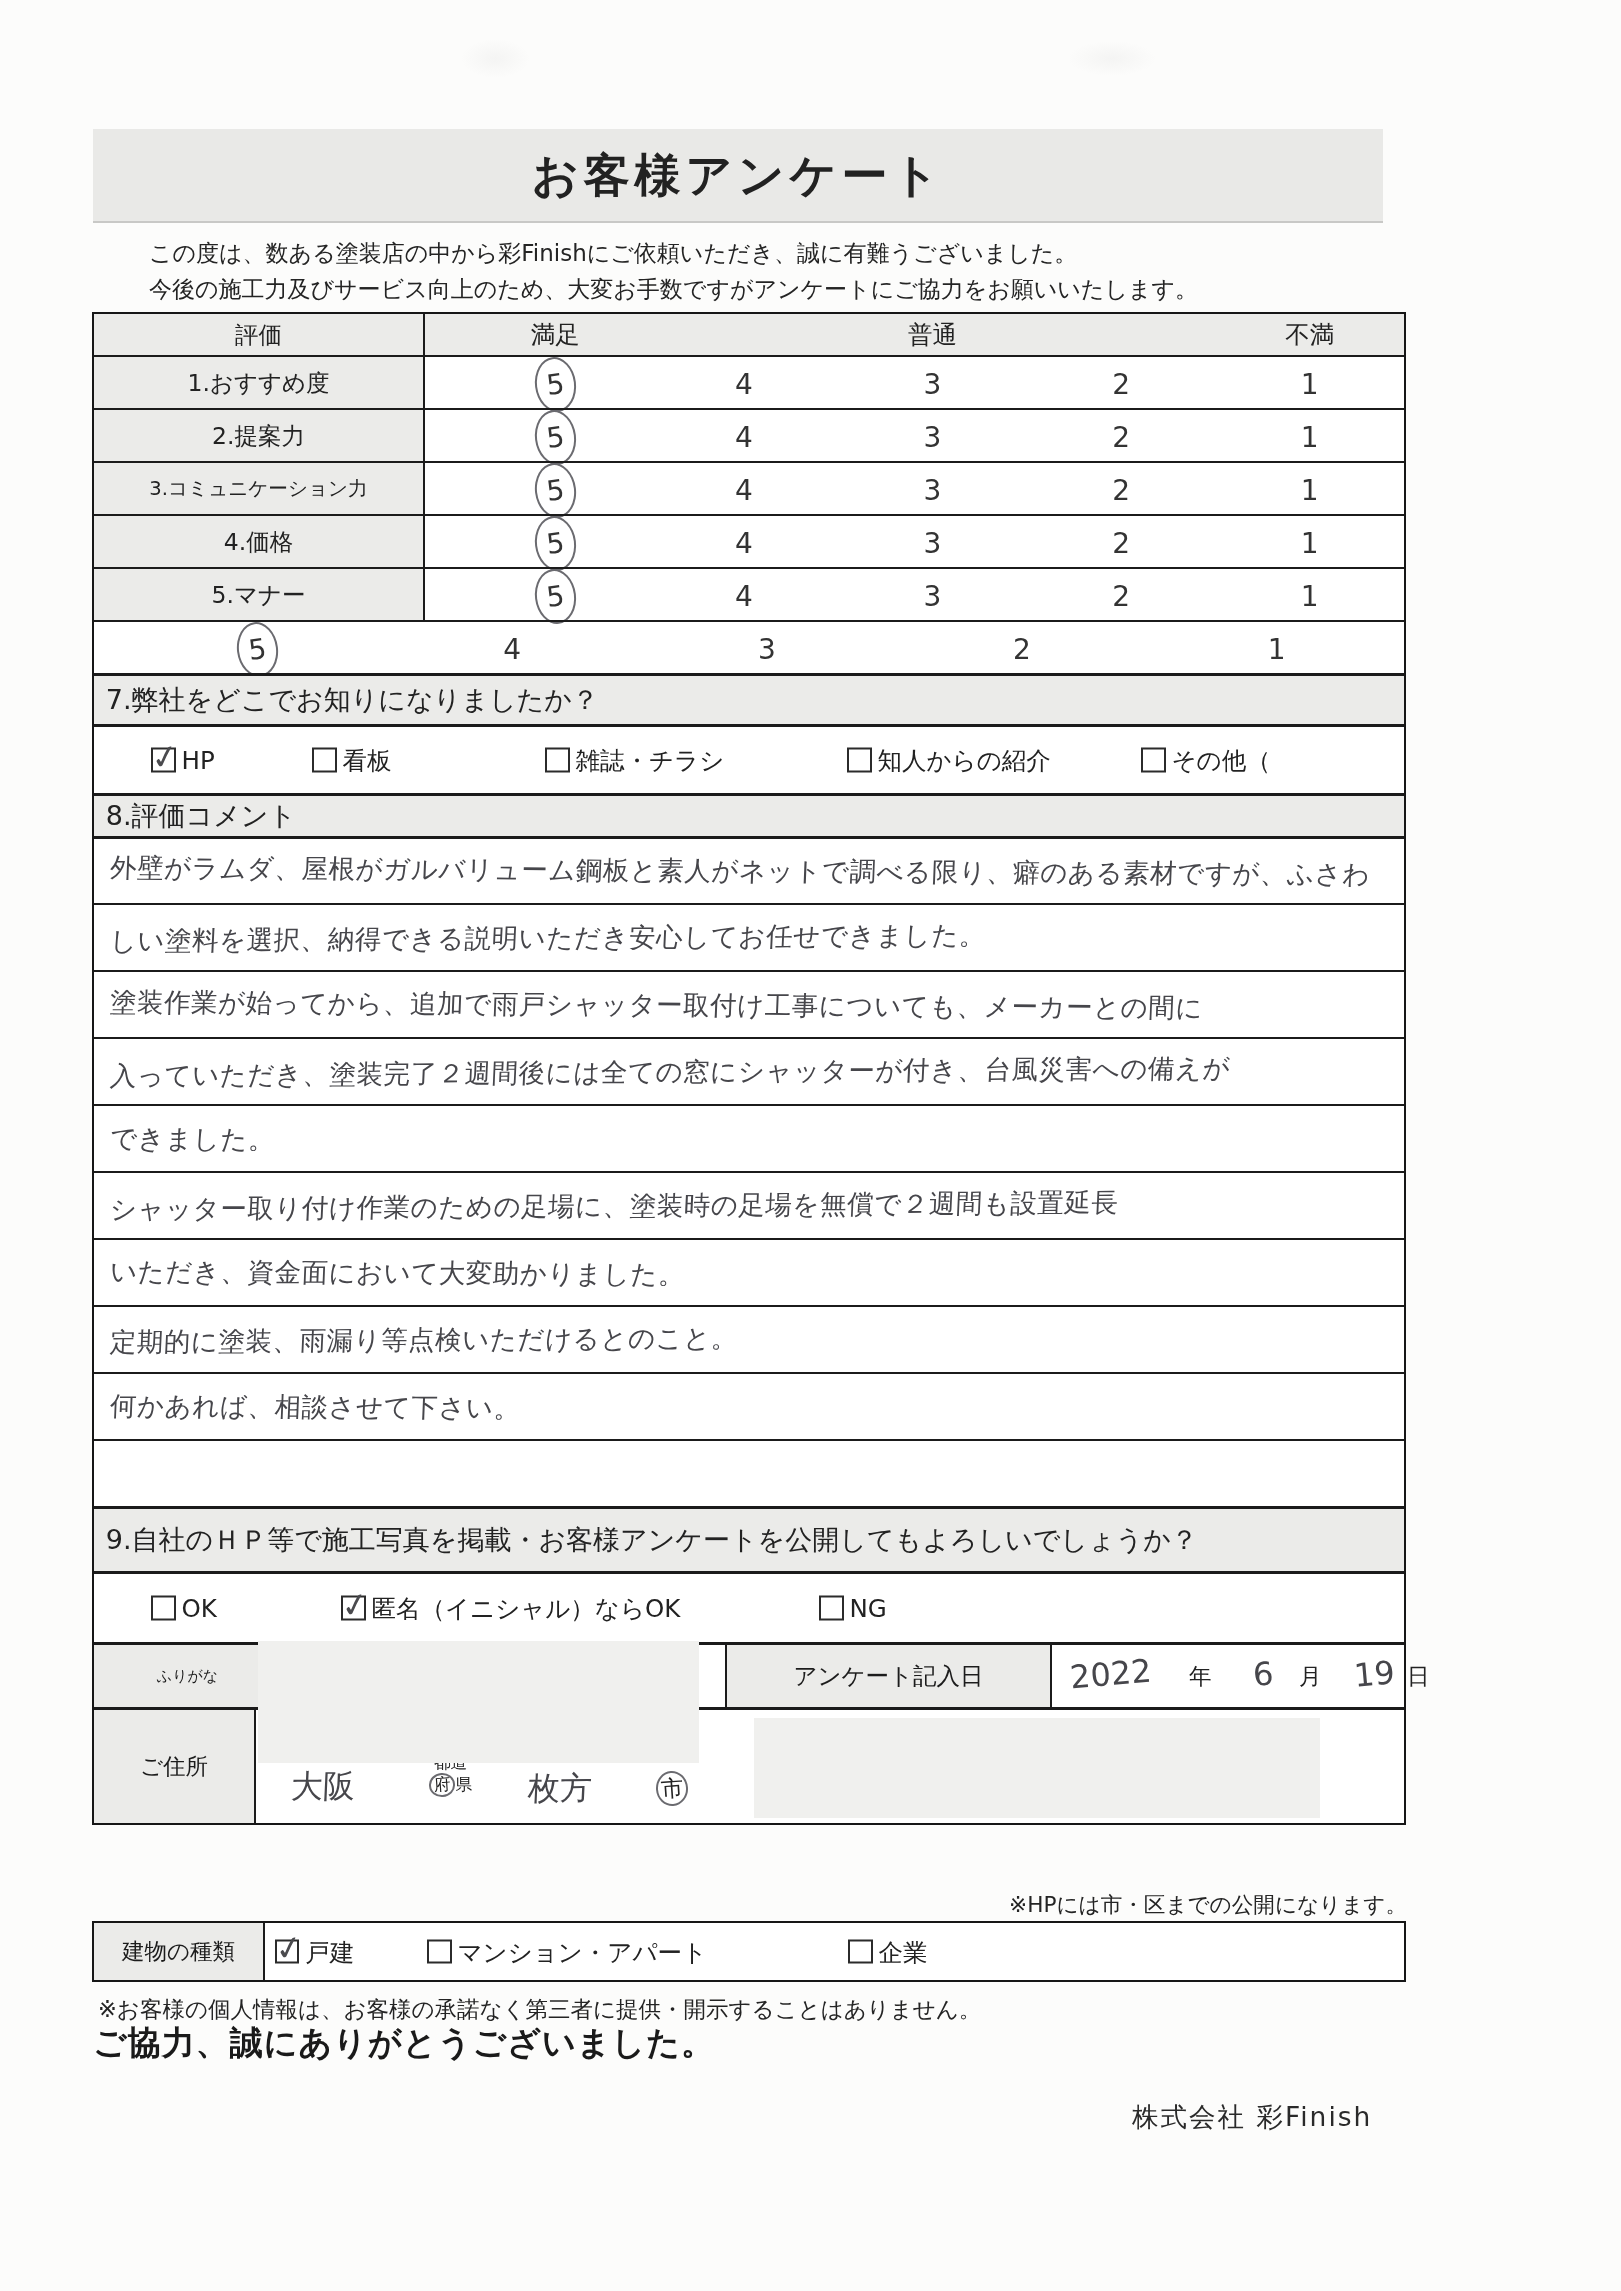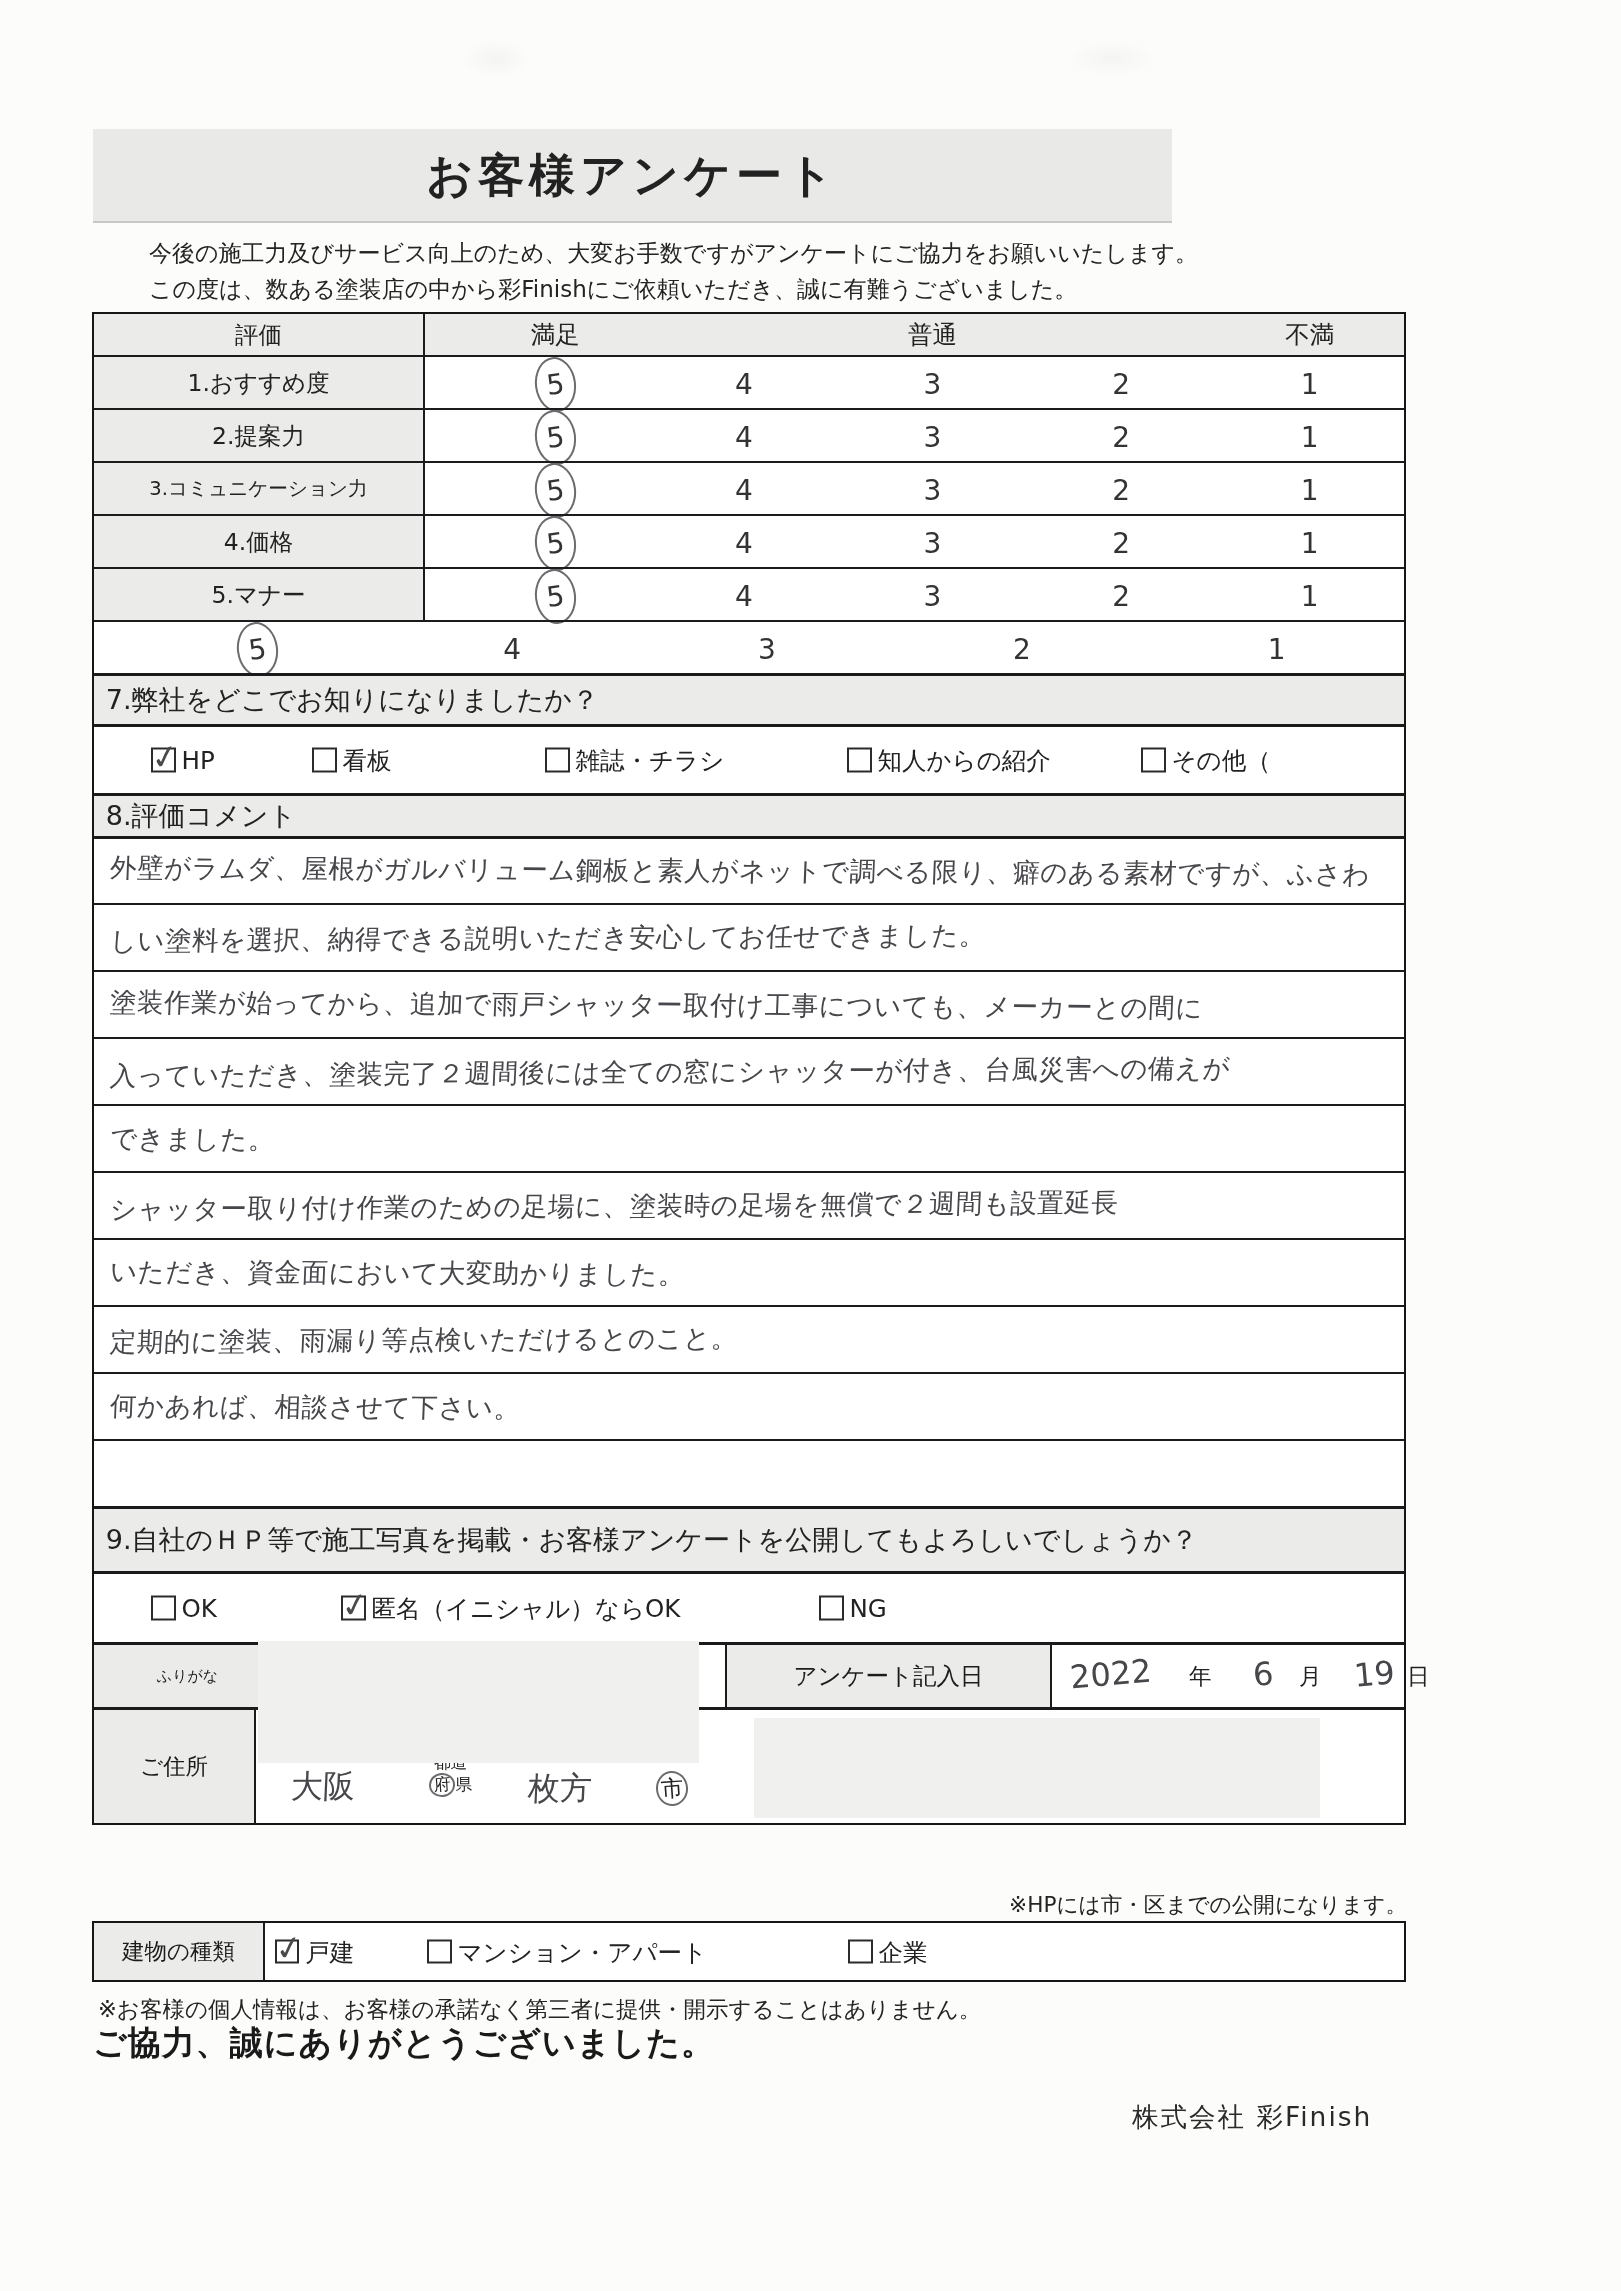--- a/index.html
+++ b/index.html
@@ -3,21 +3,21 @@
 <meta charset="utf-8">
 <style>
   html,body{margin:0;padding:0;background:#888;}
   .sheet{
     position:relative;width:1621px;height:2292px;margin:0 auto;
     background:#fcfcfb;font-family:"DejaVu Sans","Liberation Sans",sans-serif;
     color:#1c1c1c;overflow:hidden;
   }
   .smudge{position:absolute;background:radial-gradient(closest-side,#9a9a9a,transparent);opacity:.08;border-radius:50%;}
   
-  .title-band{position:absolute;left:93px;top:129px;width:1079px;height:92px;background:#e9e9e7;border-bottom:2px solid #c8c8c6;}
+  .title-band{position:absolute;left:93px;top:129px;width:1290px;height:92px;background:#e9e9e7;border-bottom:2px solid #c8c8c6;}
   .title-band h1{margin:0;text-align:center;line-height:92px;font-size:46px;font-weight:700;letter-spacing:4.9px;color:#222;}
   .intro{position:absolute;left:149px;top:235px;font-size:23px;line-height:36px;color:#242424;}
   
   .form-table{position:absolute;left:92px;top:312px;width:1314px;background:#fff;border:2.9px solid #161616;box-sizing:border-box;}
   .row{position:relative;box-sizing:border-box;border-top:2.5px solid #1b1b1b;display:flex;align-items:stretch;}
   .row.first{border-top:none;}
   .row.thick{border-top-width:3.4px;}
   .gray{background:#ebebe9;}
   .cell{box-sizing:border-box;display:flex;align-items:center;}
   .label-cell{width:331px;border-right:2.9px solid #1b1b1b;justify-content:center;text-align:center;font-size:23.5px;color:#222;}
@@ -70,22 +70,22 @@
 <div class="sheet">
 
   <div class="smudge" style="left:461px;top:39px;width:69px;height:39px;"></div>
   <div class="smudge" style="left:1068px;top:41px;width:88px;height:35px;"></div>
 
   <div class="title-band">
     <h1>お客様アンケート</h1>
   </div>
 
   <div class="intro">
+    <div>この度は、数ある塗装店の中から彩Finishにご依頼いただき、誠に有難うございました。</div>
     <div>今後の施工力及びサービス向上のため、大変お手数ですがアンケートにご協力をお願いいたします。</div>
-    <div>この度は、数ある塗装店の中から彩Finishにご依頼いただき、誠に有難うございました。</div>
   </div>
 
   <div class="form-table">
 
     <div class="row first h42">
       <div class="cell label-cell gray">評価</div>
       <div class="cell wide-cell gray">
         <div class="hcol" style="grid-column:1;">満足</div>
         <div class="hcol" style="grid-column:3;">普通</div>
         <div class="hcol" style="grid-column:5;">不満</div>

